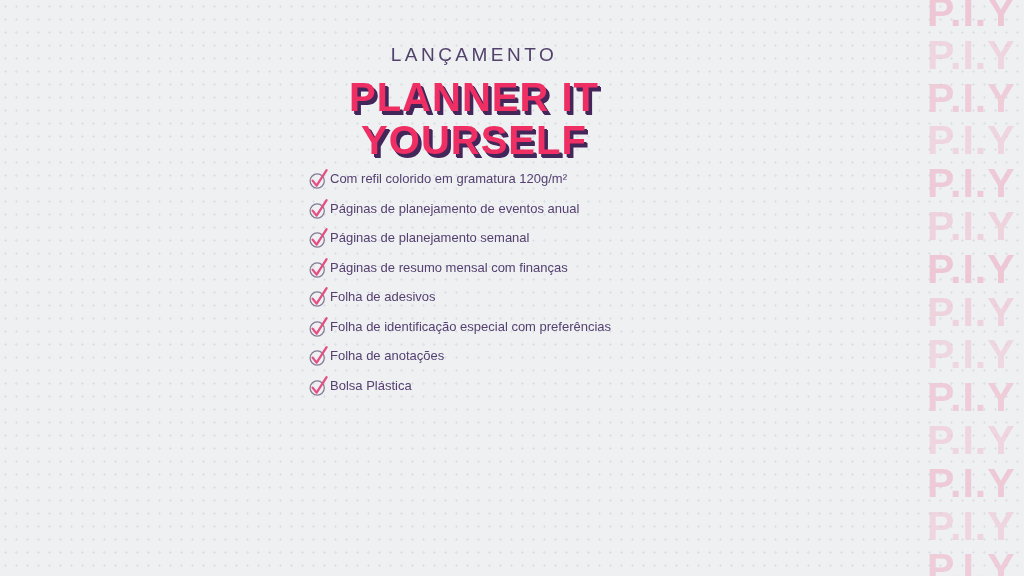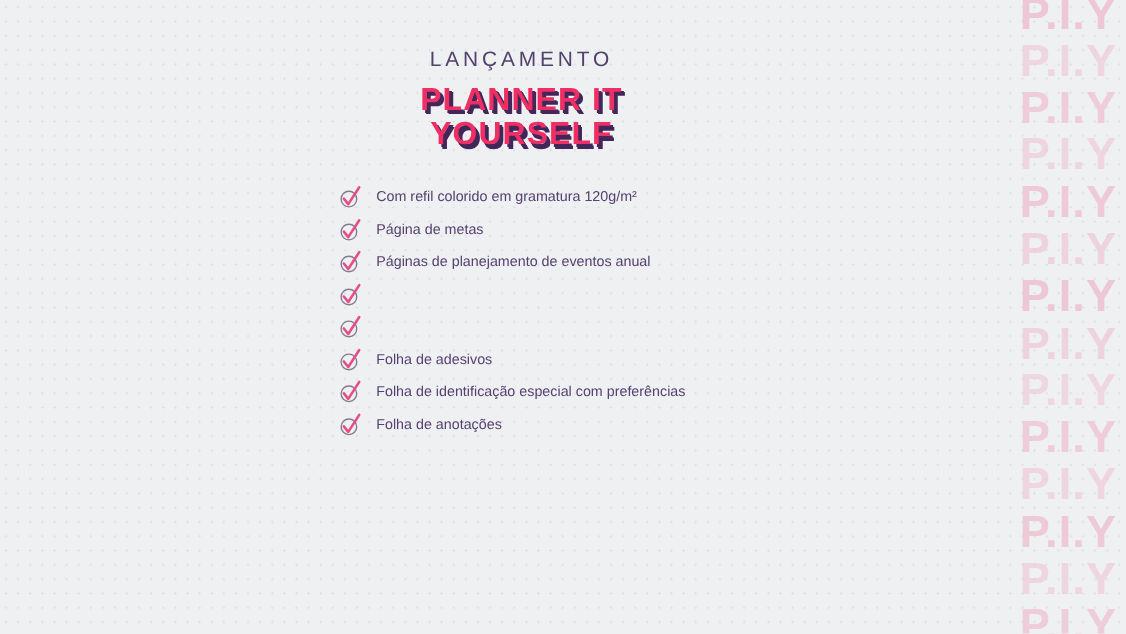--- a/index.html
+++ b/index.html
@@ -21,21 +21,21 @@
     text-align: center;
   }
   .kicker {
     font-size: 19px;
     letter-spacing: 3.5px;
     color: #52416b;
     font-weight: 400;
   }
   .title {
     margin: 10px 0 0 0;
-    font-size: 29px;
+    font-size: 40px;
     font-weight: 800;
     letter-spacing: 1px;
     line-height: 1.07;
     color: #ef2e64;
     text-shadow: 2.5px 3px 0 #43265a, 3.5px 4px 0 #43265a;
   }
   .title .title-line { display: block; }
 
   
   .features {
@@ -44,21 +44,21 @@
     width: 400px;
     margin: 0; padding: 0;
     list-style: none;
     display: flex;
     flex-direction: column;
     gap: 11.5px;
   }
   .feature {
     display: flex;
     align-items: flex-start;
-    gap: 12px;
+    gap: 0;
   }
   .check {
     flex: 0 0 auto;
     width: 22px; height: 23px;
     margin-top: -5px;
   }
   .check svg { display: block; }
   .check circle {
     fill: none;
     stroke: #857a93;
@@ -113,58 +113,51 @@
     <span class="check">
       <svg width="22" height="23" viewBox="0 0 22 23" aria-hidden="true">
         <circle cx="9.2" cy="14" r="7.1"></circle>
         <path d="M4.6 13.6 L8.6 18.6 L18.6 3.2"></path>
       </svg>
     </span>
     <span class="feature-text">Com refil colorido em gramatura 120g/m²</span>
   </li>
 
 
-  <li class="feature">
-    <span class="check">
-      <svg width="22" height="23" viewBox="0 0 22 23" aria-hidden="true">
-        <circle cx="9.2" cy="14" r="7.1"></circle>
-        <path d="M4.6 13.6 L8.6 18.6 L18.6 3.2"></path>
-      </svg>
-    </span>
-    <span class="feature-text">Página de metas</span>
-  </li>
 
   <li class="feature">
     <span class="check">
       <svg width="22" height="23" viewBox="0 0 22 23" aria-hidden="true">
         <circle cx="9.2" cy="14" r="7.1"></circle>
         <path d="M4.6 13.6 L8.6 18.6 L18.6 3.2"></path>
       </svg>
     </span>
     <span class="feature-text">Páginas de planejamento de eventos anual</span>
   </li>
 
 
 
   <li class="feature">
     <span class="check">
       <svg width="22" height="23" viewBox="0 0 22 23" aria-hidden="true">
         <circle cx="9.2" cy="14" r="7.1"></circle>
         <path d="M4.6 13.6 L8.6 18.6 L18.6 3.2"></path>
       </svg>
     </span>
-  </li>
-
-  <li class="feature">
-    <span class="check">
-      <svg width="22" height="23" viewBox="0 0 22 23" aria-hidden="true">
-        <circle cx="9.2" cy="14" r="7.1"></circle>
-        <path d="M4.6 13.6 L8.6 18.6 L18.6 3.2"></path>
-      </svg>
-    </span>
+    <span class="feature-text">Páginas de planejamento semanal</span>
+  </li>
+
+  <li class="feature">
+    <span class="check">
+      <svg width="22" height="23" viewBox="0 0 22 23" aria-hidden="true">
+        <circle cx="9.2" cy="14" r="7.1"></circle>
+        <path d="M4.6 13.6 L8.6 18.6 L18.6 3.2"></path>
+      </svg>
+    </span>
+    <span class="feature-text">Páginas de resumo mensal com finanças</span>
   </li>
 
   <li class="feature">
     <span class="check">
       <svg width="22" height="23" viewBox="0 0 22 23" aria-hidden="true">
         <circle cx="9.2" cy="14" r="7.1"></circle>
         <path d="M4.6 13.6 L8.6 18.6 L18.6 3.2"></path>
       </svg>
     </span>
     <span class="feature-text">Folha de adesivos</span>
@@ -183,20 +176,29 @@
   <li class="feature">
     <span class="check">
       <svg width="22" height="23" viewBox="0 0 22 23" aria-hidden="true">
         <circle cx="9.2" cy="14" r="7.1"></circle>
         <path d="M4.6 13.6 L8.6 18.6 L18.6 3.2"></path>
       </svg>
     </span>
     <span class="feature-text">Folha de anotações</span>
   </li>
 
+  <li class="feature">
+    <span class="check">
+      <svg width="22" height="23" viewBox="0 0 22 23" aria-hidden="true">
+        <circle cx="9.2" cy="14" r="7.1"></circle>
+        <path d="M4.6 13.6 L8.6 18.6 L18.6 3.2"></path>
+      </svg>
+    </span>
+    <span class="feature-text">Bolsa Plástica</span>
+  </li>
 
 </ul>
 
   <div class="watermark">
       <div class="wm-row" style="opacity: 0.85;">P.I.Y</div>
       <div class="wm-row" style="opacity: 0.55;">P.I.Y</div>
       <div class="wm-row" style="opacity: 0.75;">P.I.Y</div>
       <div class="wm-row" style="opacity: 0.55;">P.I.Y</div>
       <div class="wm-row" style="opacity: 0.8;">P.I.Y</div>
       <div class="wm-row" style="opacity: 0.6;">P.I.Y</div>

